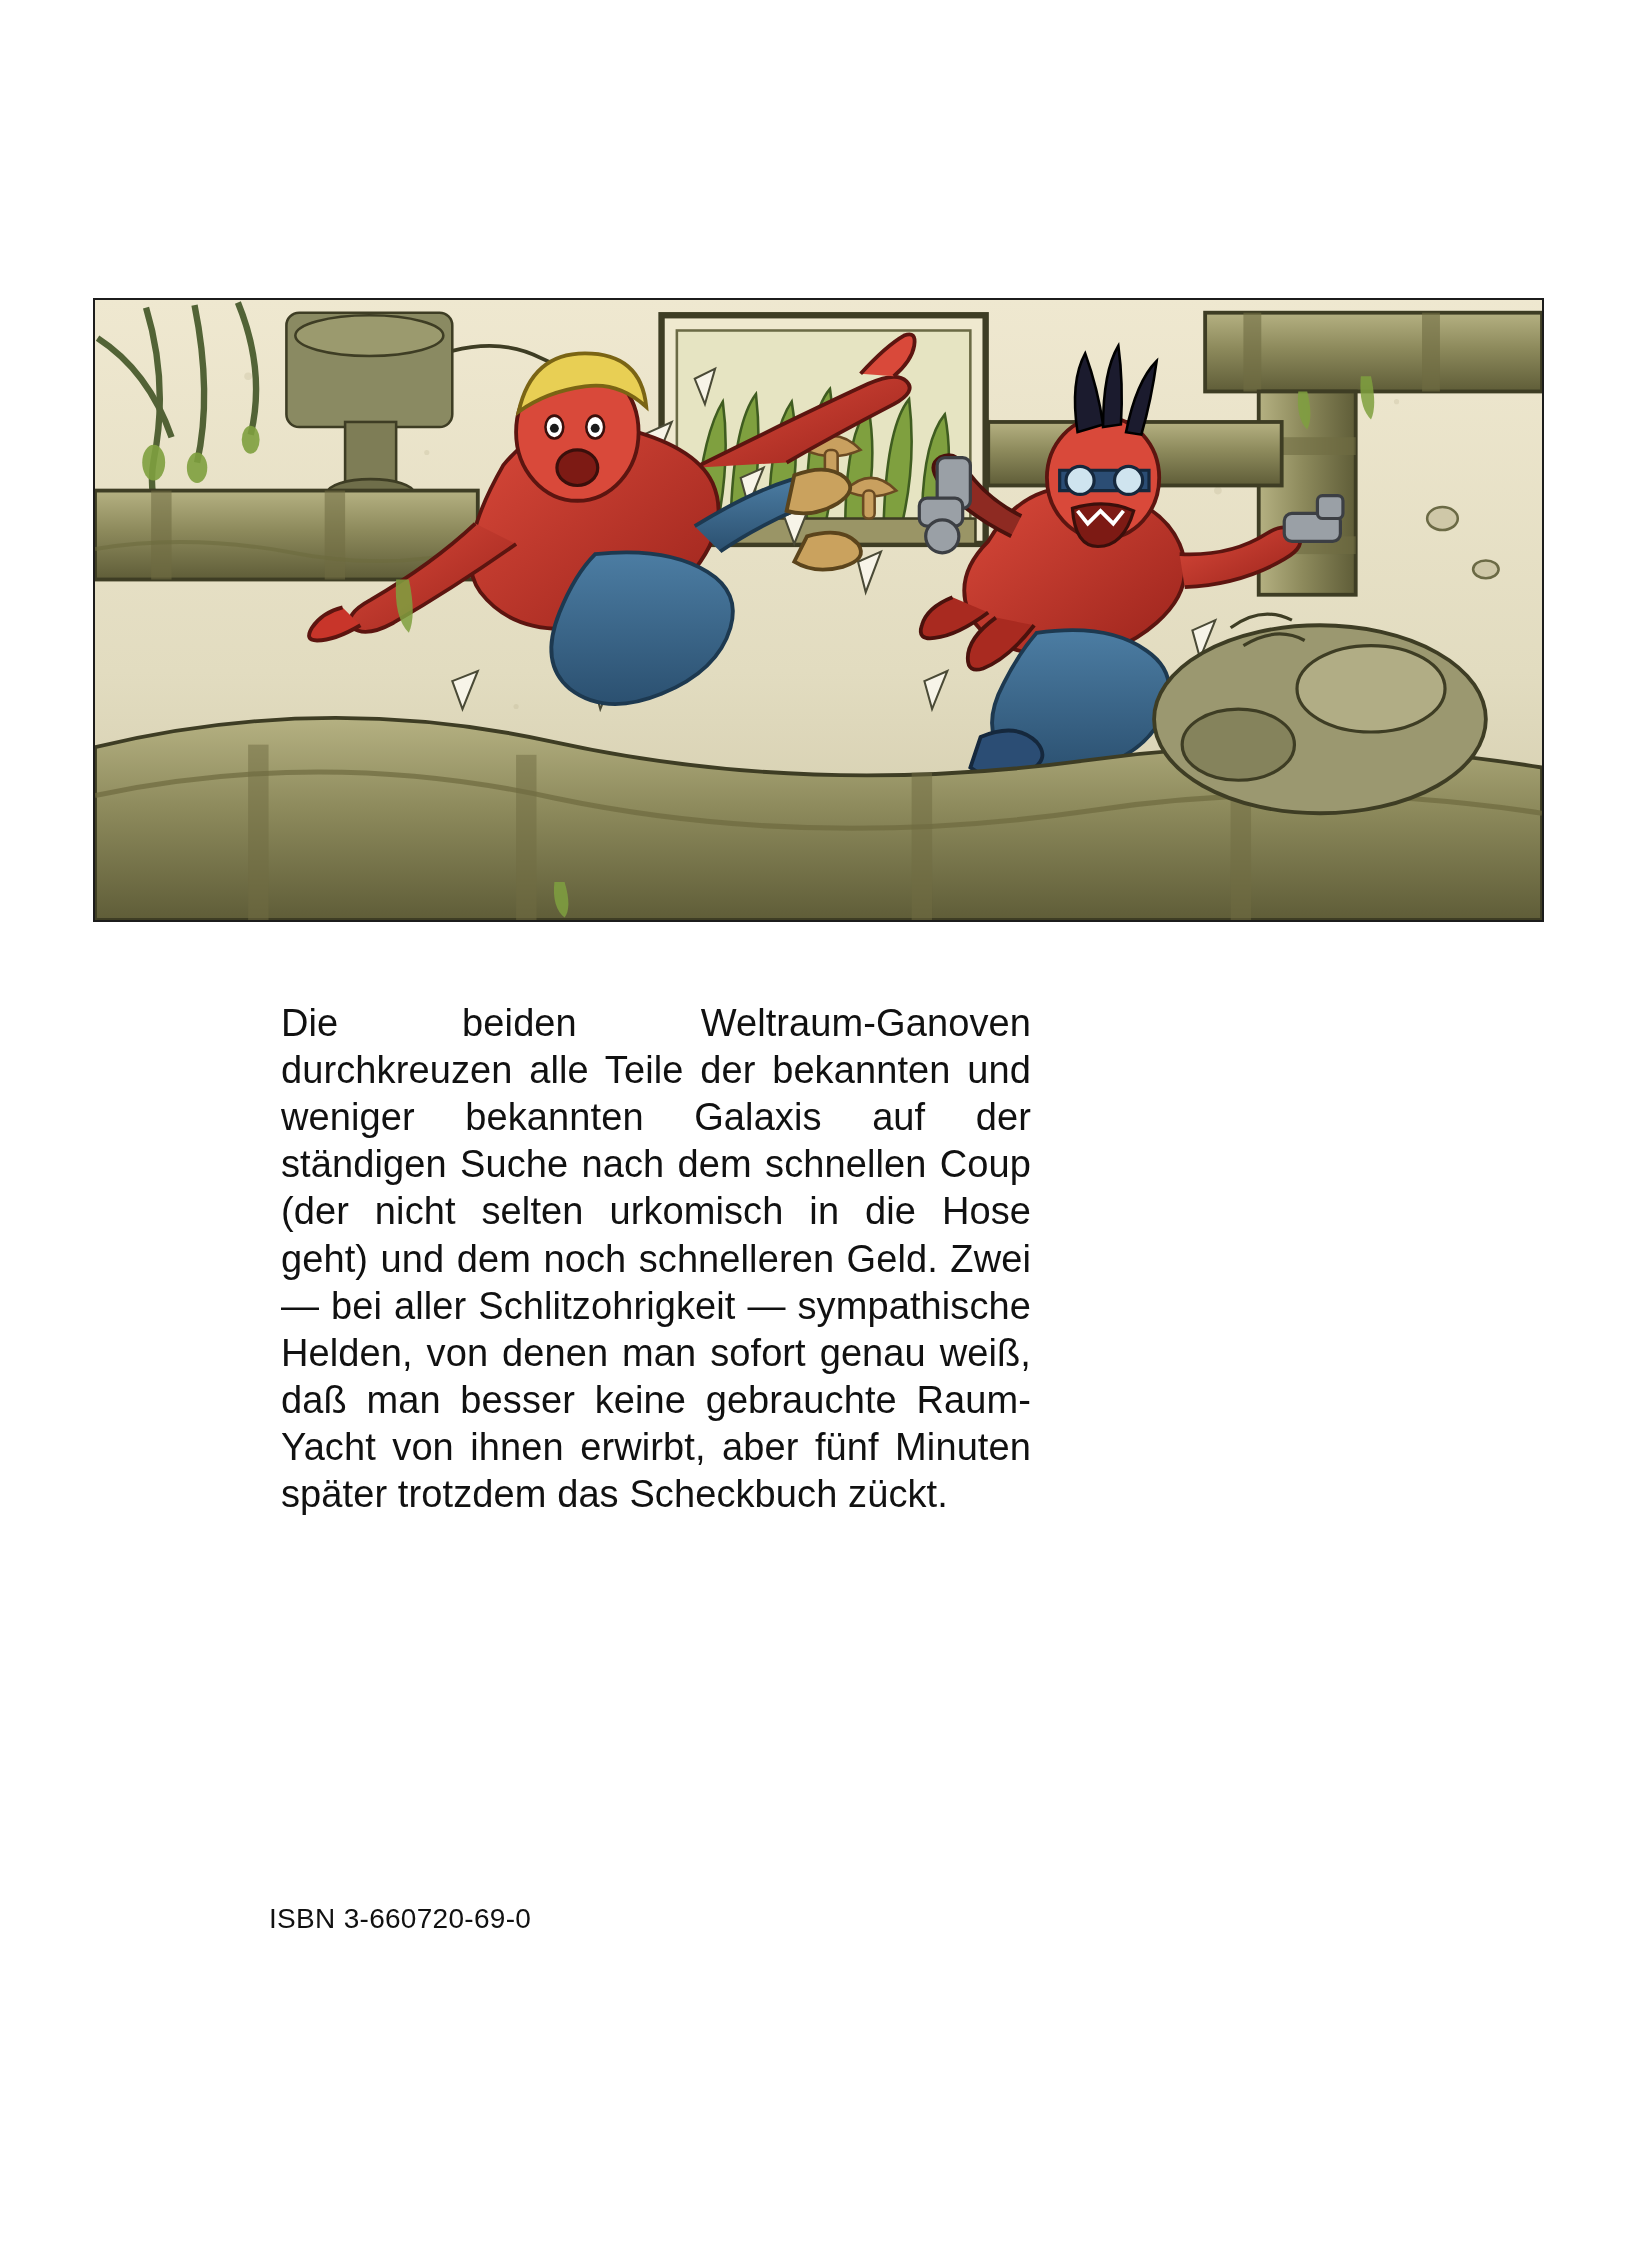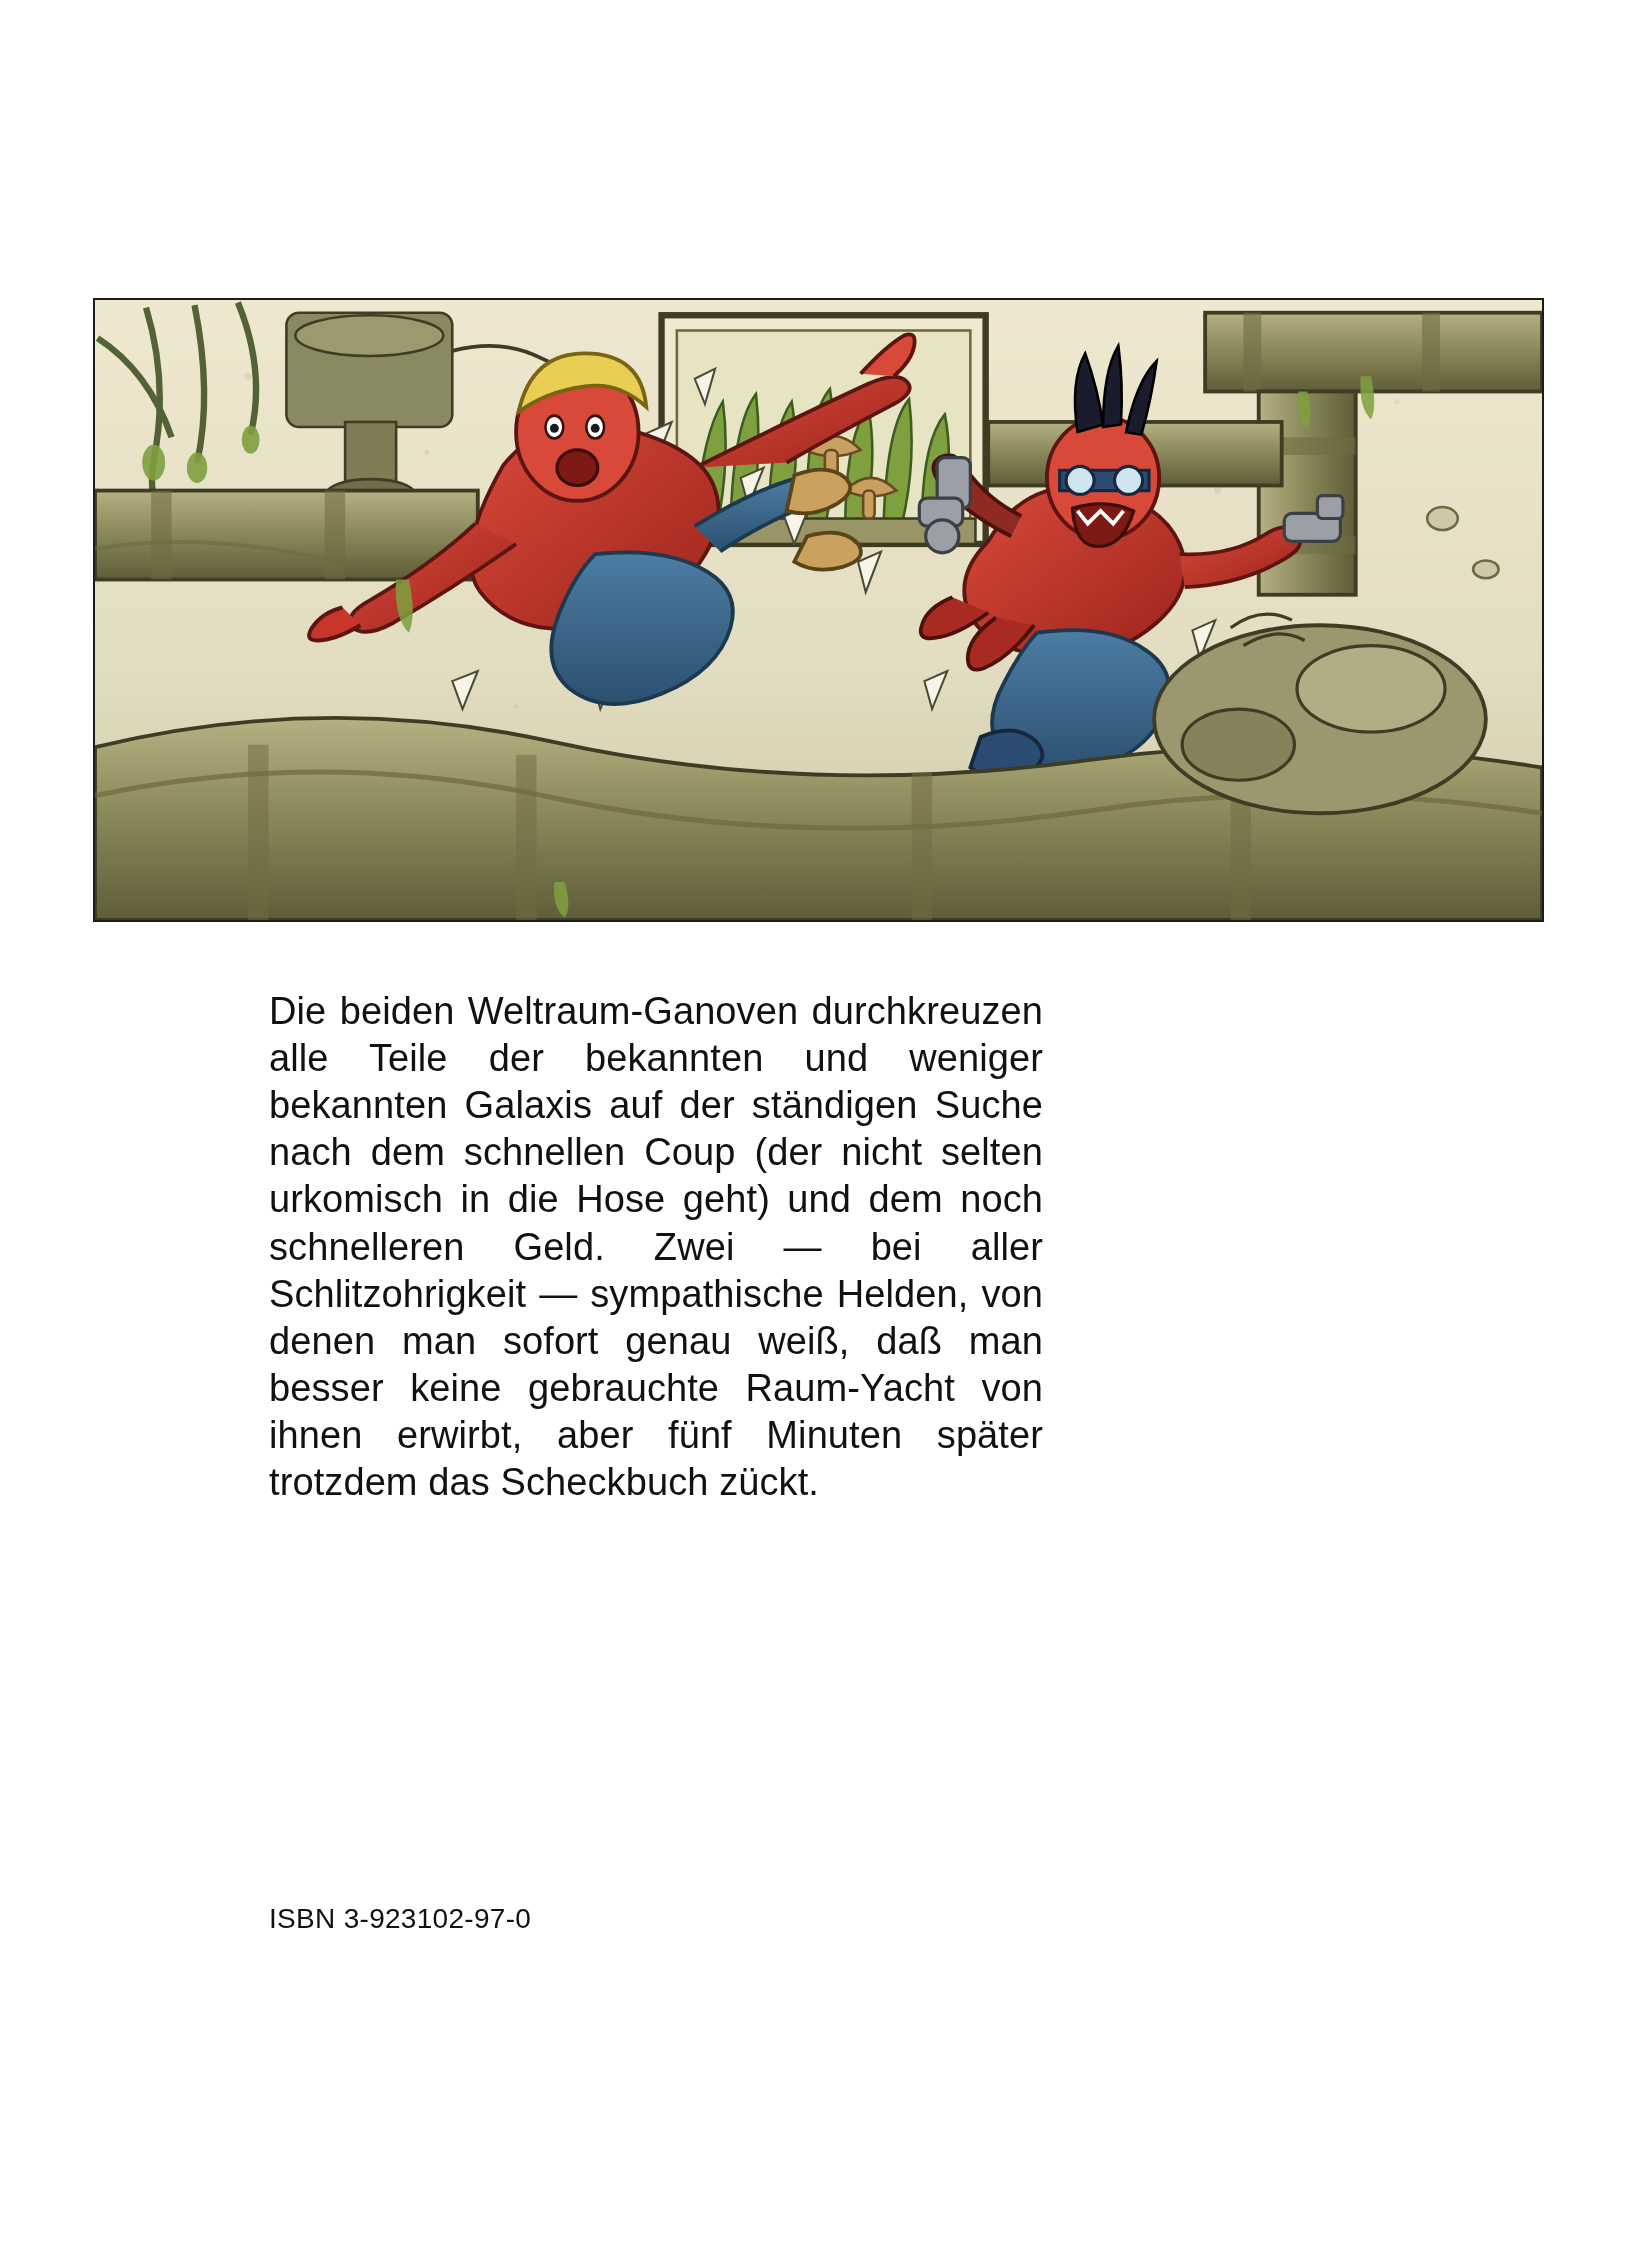--- a/index.html
+++ b/index.html
@@ -48,21 +48,21 @@
     top: 988px;
     width: 774px;
     font-size: 38px;
     line-height: 1.24;
     letter-spacing: 0.1px;
     color: #111111;
     text-align: justify;
     font-weight: 400;
   }
   .blurb p {
-    margin: 0;
+    margin: 12px;
   }
 
   
   .isbn {
     position: absolute;
     left: 269px;
     top: 1903px;
     font-size: 28px;
     letter-spacing: 0.3px;
     color: #111111;
@@ -292,16 +292,16 @@
         <ellipse cx="1056" cy="172" rx="12" ry="9"></ellipse>
         <ellipse cx="1090" cy="212" rx="10" ry="7"></ellipse>
       </g>
     </svg>
   </div>
 
   <div class="blurb">
     <p>Die beiden Weltraum-Ganoven durchkreuzen alle Teile der bekannten und weniger bekannten Galaxis auf der ständigen Suche nach dem schnellen Coup (der nicht selten urkomisch in die Hose geht) und dem noch schnelleren Geld. Zwei — bei aller Schlitzohrigkeit — sympathische Helden, von denen man sofort genau weiß, daß man besser keine gebrauchte Raum-Yacht von ihnen erwirbt, aber fünf Minuten später trotzdem das Scheckbuch zückt.</p>
   </div>
 
-  <div class="isbn">ISBN 3-923102-97-0</div>
+  <div class="isbn">ISBN 3-660720-69-0</div>
 
 </div>
 
 
 </body></html>

